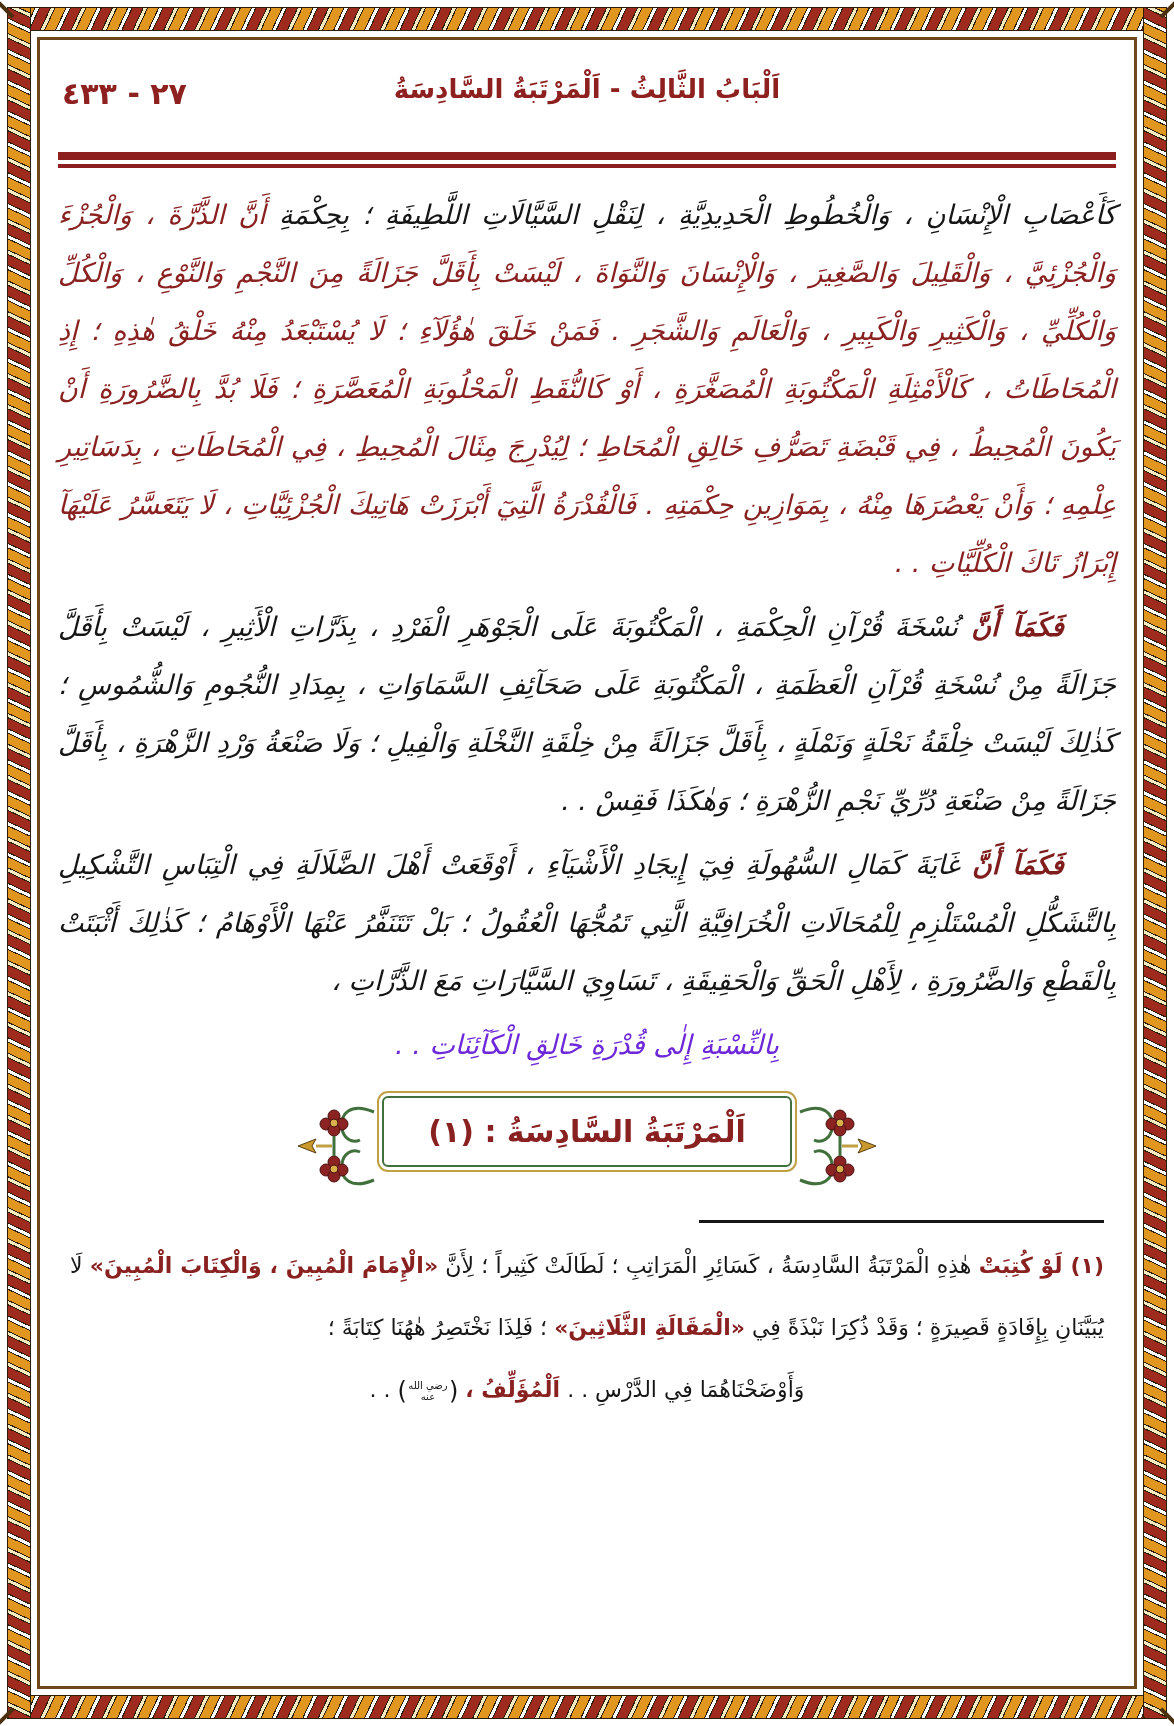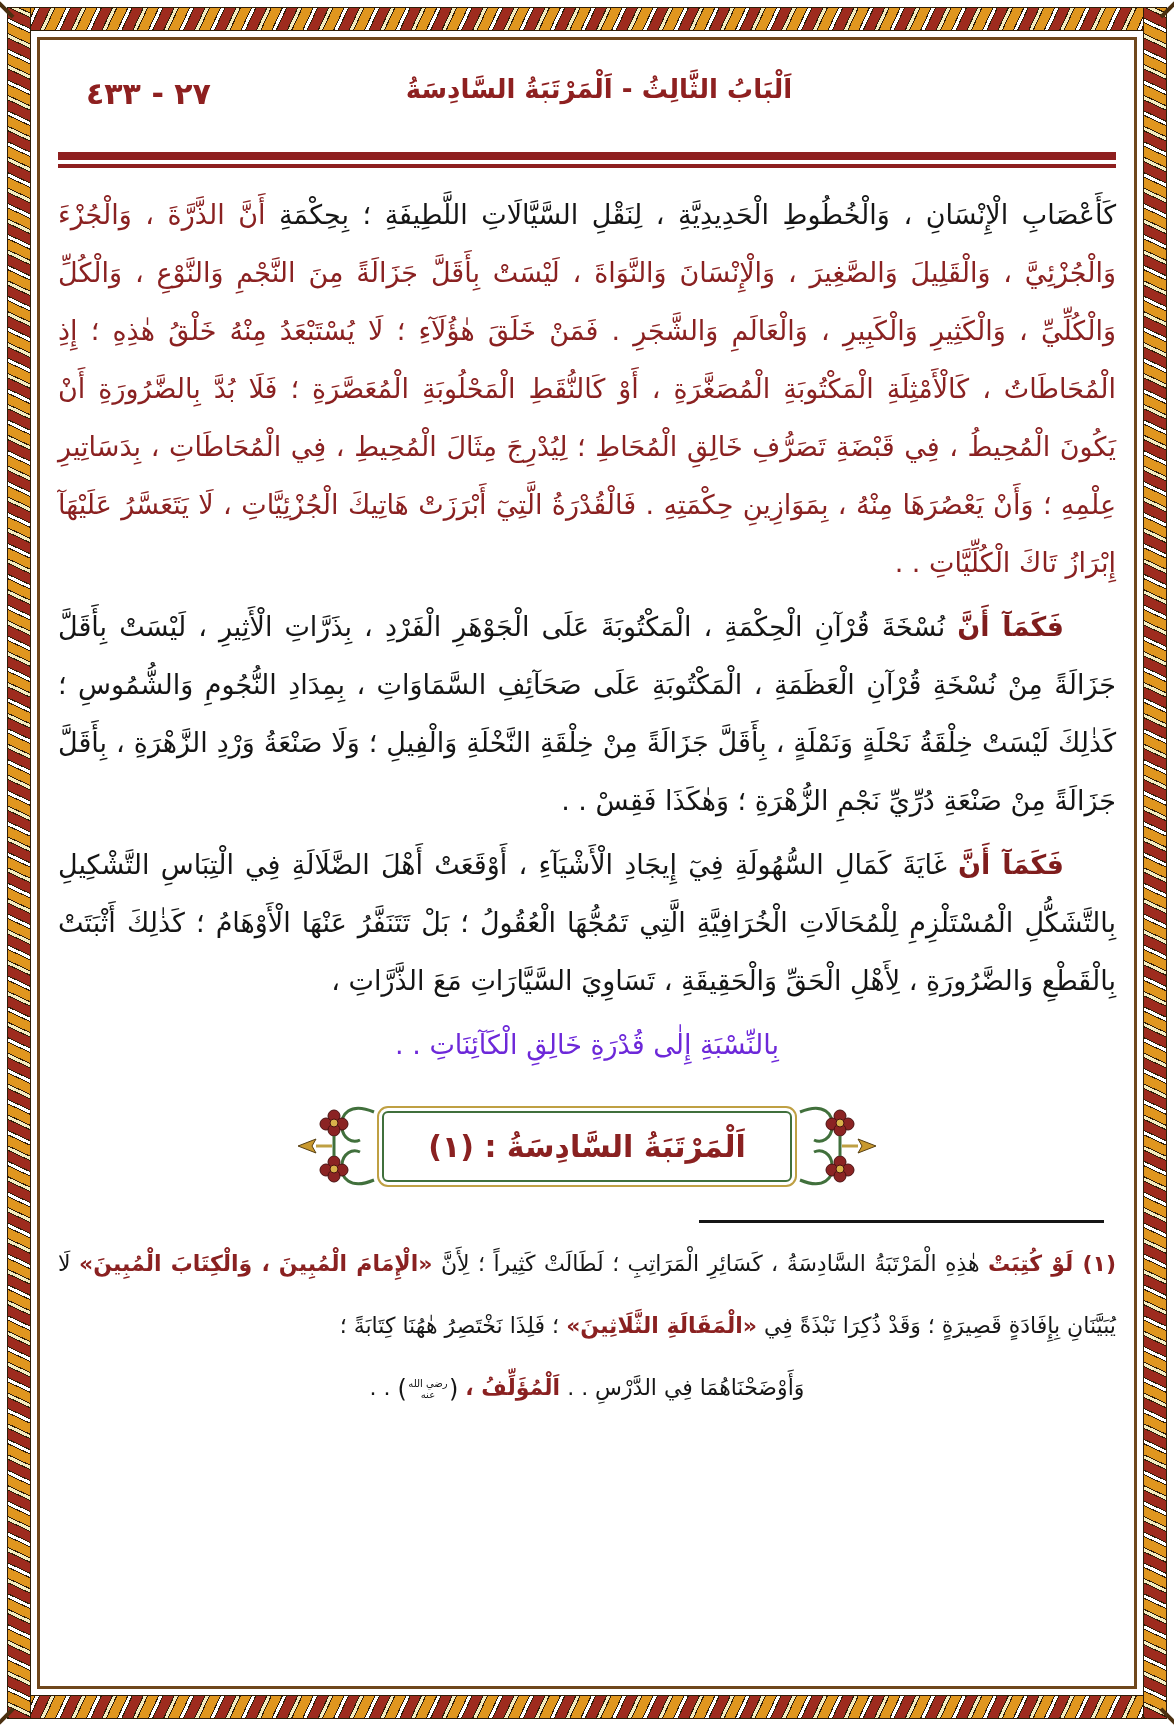--- a/index.html
+++ b/index.html
@@ -29,57 +29,57 @@
   .spike { position:absolute; width:20px; height:4px; background:#4a2f10; }
   .sp-tl { top:8px;  left:-4px;  transform:rotate(45deg); }
   .sp-tr { top:8px;  right:-4px; transform:rotate(-45deg); }
   .sp-bl { bottom:8px; left:-4px;  transform:rotate(-45deg); }
   .sp-br { bottom:8px; right:-4px; transform:rotate(45deg); }
   .inner-frame { position:absolute; inset:37px; border:3px solid #6f471d; }
 
   
   .content { position:absolute; top:48px; bottom:46px; left:58px; right:58px; }
 
-  .header { position:relative; height:72px; margin-top:24px;margin-left:24px; }
+  .header { position:relative; height:72px; margin-top:24px; }
   .page-num { position:absolute; left:4px; top:4px; font-size:30px; font-weight:bold;
               color:#8e2020; direction:rtl; }
   .title { text-align:center; font-size:26px; font-weight:bold; color:#8e2020;
            direction:rtl; padding-top:2px; }
 
   .divider { margin-top:8px; }
   .divider .bar1 { height:8px; background:#8e1f1f; }
   .divider .bar2 { height:4px; background:#8e1f1f; margin-top:4px; }
 
   .main { direction:rtl; margin-top:18px; font-size:27px; line-height:58px;
-          color:#151515; text-align:justify; }
+          color:#151515; text-align:justify;font-style:italic; }
   .main p { margin:0 0 6px 0; }
   .indent { text-indent:52px; }
   .red { color:#8a2121; }
   .lead { color:#7f1d1d; font-weight:bold; }
   .center-line { text-align:center; direction:rtl; font-size:27px; line-height:58px;
                  color:#6d28d9; }
   .doxology { direction:rtl; text-align:left; padding-left:14px; margin-top:12px;
               font-size:28px; line-height:56px; font-weight:bold; color:#8a2121; }
 
   
-  .cartouche-row { display:flex; align-items:center; justify-content:center;
+  .cartouche-row { display:flex; align-items:flex-start; justify-content:center;
                    margin-top:22px; direction:ltr; }
   .orn { width:80px; height:100px; flex:0 0 auto; }
   .orn-right { transform:scaleX(-1); }
   .cartouche-box {
     border:2px solid #40703c; outline:2px solid #bfa043; outline-offset:3px;
     border-radius:6px; padding:16px 44px; margin:0 6px; min-width:260px;
     text-align:center; background:#ffffff;
   }
   .cartouche-label { direction:rtl; font-size:30px; font-weight:bold; color:#8a2121; }
 
   
   .fn-sep { width:405px; height:3px; background:#161616; margin:24px 12px 10px auto; }
   .footnote { direction:rtl; font-size:22px; line-height:62px; text-align:justify;
-              color:#161616; margin:0; }
+              color:#161616; margin:12px; }
   .fn-red { color:#8a2121; font-weight:bold;text-align:center; }
   .fn-last { text-align:center; }
   .seal { display:inline-block; width:42px; font-size:10px; line-height:1.1;
           vertical-align:middle; white-space:normal;
           color:#101010; }
   .paren { font-size:24px; vertical-align:middle; }
 </style>
 </head>
 <body>
 

